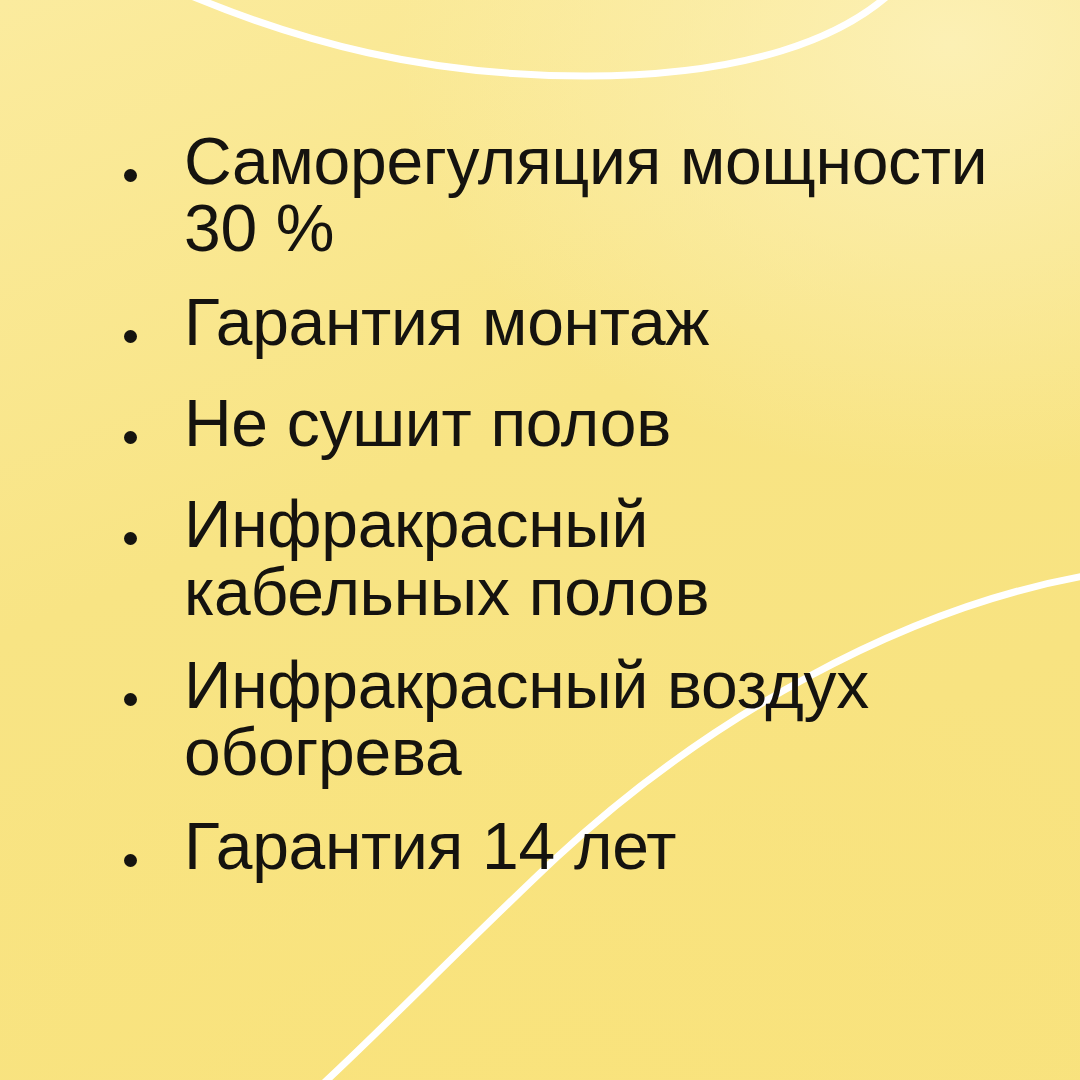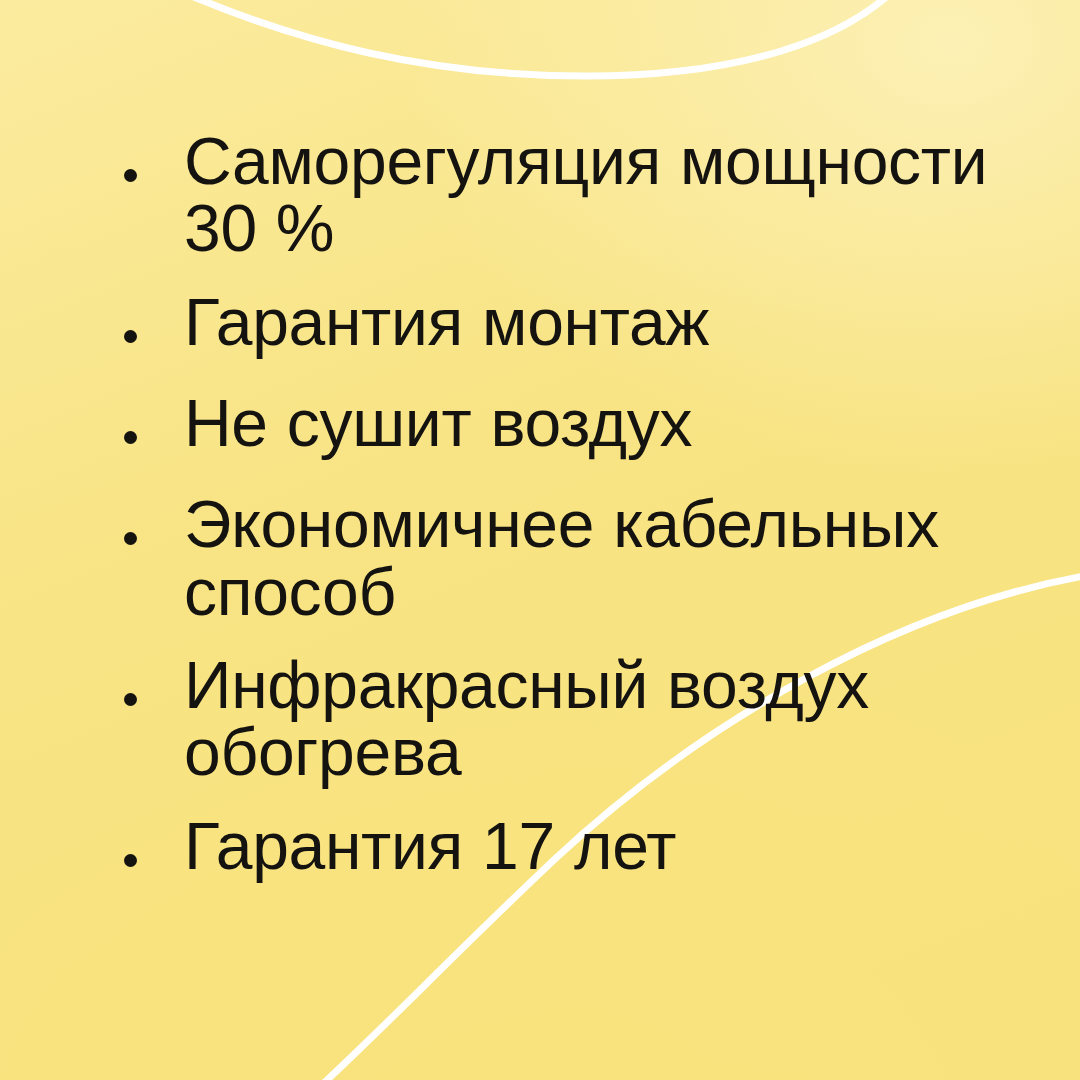--- a/index.html
+++ b/index.html
@@ -96,32 +96,32 @@
       <span class="bullet-text">Саморегуляция мощности 30 %</span>
     </li>
 
     <li class="bullet-item">
       <span class="bullet-marker"></span>
       <span class="bullet-text">Гарантия монтаж</span>
     </li>
 
     <li class="bullet-item">
       <span class="bullet-marker"></span>
-      <span class="bullet-text">Не сушит воздух</span>
+      <span class="bullet-text">Не сушит полов</span>
     </li>
 
     <li class="bullet-item two-line">
       <span class="bullet-marker"></span>
-      <span class="bullet-text">Экономичнее кабельных способ</span>
+      <span class="bullet-text">Инфракрасный кабельных полов</span>
     </li>
 
     <li class="bullet-item two-line">
       <span class="bullet-marker"></span>
       <span class="bullet-text">Инфракрасный воздух обогрева</span>
     </li>
 
     <li class="bullet-item">
       <span class="bullet-marker"></span>
-      <span class="bullet-text">Гарантия 17 лет</span>
+      <span class="bullet-text">Гарантия 14 лет</span>
     </li>
 
   </ul>
 </div>
 
 </body></html>

